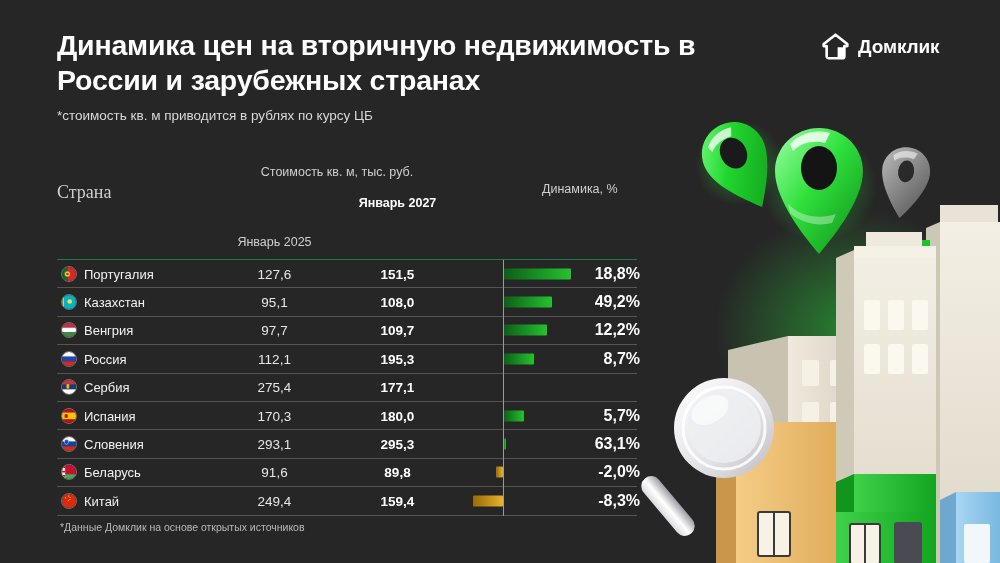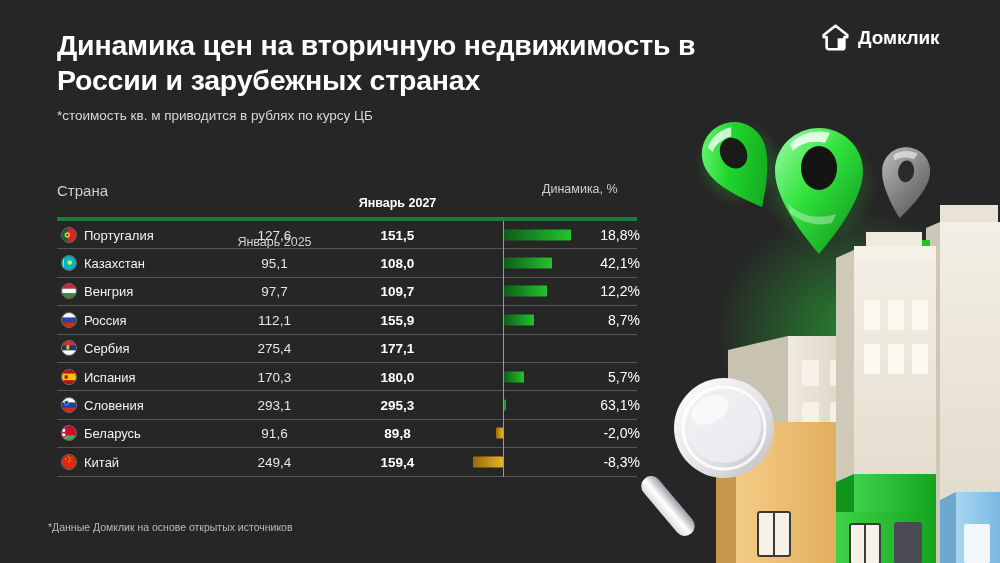--- a/index.html
+++ b/index.html
@@ -17,38 +17,38 @@
     position:absolute; left:57px; top:28px; width:740px;
     font-size:28.5px; font-weight:700; line-height:1.22;
     color:#ffffff; letter-spacing:-0.2px;
   }
   .subtitle {
     position:absolute; left:57px; top:108px;
     font-size:13.5px; color:#d8d8d8; font-weight:400;
   }
 
   
-  .logo { position:absolute; left:822px; top:24px; display:flex; align-items:center; gap:9px; }
+  .logo { position:absolute; left:822px; top:33px; display:flex; align-items:center; gap:9px; }
   .logo-mark { width:27px; height:27px; display:block; }
   .logo-text { font-size:19px; font-weight:700; color:#fff; letter-spacing:-0.1px; }
 
   
   .table { position:absolute; left:57px; top:165px; width:580px; }
 
   .hdr { position:relative; height:52px; }
-  .hdr-country { position:absolute; left:0; top:17px; font-size:15px; color:#cfcfcf; }
+  .hdr-country { position:absolute; left:0; top:17px; font-size:18px; color:#cfcfcf;font-family:Liberation Serif, serif; }
   .hdr-cost    { position:absolute; left:130px; width:300px; top:0px; text-align:center;
                  font-size:12.5px; color:#cfcfcf; }
   .hdr-y1      { position:absolute; left:160px; width:115px; top:31px; text-align:center;
                  font-size:12.5px; color:#cfcfcf;margin-top:39px; }
   .hdr-y2      { position:absolute; left:283px; width:115px; top:31px; text-align:center;
                  font-size:12.5px; color:#ffffff; font-weight:700; }
   .hdr-dyn     { position:absolute; left:445px; top:17px; font-size:12.5px; color:#cfcfcf;margin-left:40px; }
 
-  .rows { position:relative; border-top:4px solid #15803d; }
+  .rows { position:relative; border-top:1px solid #15803d;margin-top:42px; }
   .row {
     position:relative; height:28.4px;
     border-bottom:1px solid #555555;
   }
   .row:last-child { border-bottom:none; }
 
   .flag {
     position:absolute; left:4px; top:50%; transform:translateY(-50%);
     width:16px; height:16px; border-radius:50%;
     overflow:hidden; border:1px solid rgba(255,255,255,.35);
@@ -65,29 +65,29 @@
   
   .barcell { position:absolute; left:428px; top:0; width:152px; height:100%; }
   .bar {
     position:absolute; top:50%; transform:translateY(-50%);
     height:11px; border-radius:1px;
   }
   .bar.pos { background:linear-gradient(90deg,#0d5c17 0%, #24c32e 100%); }
   .bar.neg { background:linear-gradient(90deg,#9a6a07 0%, #e8b22a 100%); }
 
   .pct { position:absolute; right:-3px; top:50%; transform:translateY(-50%);
-         font-size:14px; font-weight:400; color:#ffffff; }
+         font-size:16px; font-weight:700; color:#ffffff; }
 
   .zeroaxis {
     position:absolute; left:446px; width:1px; background:#9a9a9a;
   }
 
   
   .footnote {
-    position:absolute; left:48px; top:521px;
+    position:absolute; left:60px; top:521px;
     font-size:10.5px; color:#b9b9b9;
   }
 
   
   .art { position:absolute; right:0; top:0; width:360px; height:563px;
          pointer-events:none; overflow:hidden; }
 </style>
 </head>
 <body>
 
@@ -242,20 +242,21 @@
     <svg class="logo-mark" viewBox="0 0 32 32">
       <path d="M16 2 L30 13 L30 15.5 L26.5 15.5 L26.5 27.5 A2.5 2.5 0 0 1 24 30 L8 30 A2.5 2.5 0 0 1 5.5 27.5 L5.5 15.5 L2 15.5 L2 13 Z" fill="none" stroke="#ffffff" stroke-width="3.1" stroke-linejoin="round"></path>
       <path d="M18.5 17 L26 17 L26 28 A2 2 0 0 1 24 30 L18.5 30 Z" fill="#ffffff"></path>
     </svg>
     <span class="logo-text">Домклик</span>
   </div>
 
   <div class="table">
     <div class="hdr">
       <div class="hdr-country">Страна</div>
+      <div class="hdr-cost">Стоимость кв. м, тыс. руб.</div>
       <div class="hdr-y1">Январь 2025</div>
       <div class="hdr-y2">Январь 2027</div>
       <div class="hdr-dyn">Динамика, %</div>
     </div>
     <div class="rows" id="rows">
         <div class="row">
           <span class="flag">
             <svg viewBox="0 0 16 16">
               <rect width="6.2" height="16" fill="#0b6b2e"></rect>
               <rect x="6.2" width="9.8" height="16" fill="#d9252a"></rect>
@@ -277,21 +278,21 @@
               <rect width="16" height="16" fill="#00b6c4"></rect>
               <circle cx="8.8" cy="7.4" r="2.6" fill="#ffd94a"></circle>
               <rect x="1" y="2" width="1.1" height="12" fill="#ffd94a"></rect>
             </svg>
           </span>
           <span class="cname">Казахстан</span>
           <span class="v1">95,1</span>
           <span class="v2">108,0</span>
           <span class="barcell">
             <span class="bar pos" style="left:18px;width:49.232px;"></span>
-            <span class="pct">42,1%</span>
+            <span class="pct">49,2%</span>
           </span>
         </div>
         <div class="row">
           <span class="flag">
             <svg viewBox="0 0 16 16">
               <rect width="16" height="5.33" fill="#cd2a3e"></rect>
               <rect y="5.33" width="16" height="5.34" fill="#ffffff"></rect>
               <rect y="10.67" width="16" height="5.33" fill="#3d8a3f"></rect>
             </svg>
           </span>
@@ -306,21 +307,21 @@
         <div class="row">
           <span class="flag">
             <svg viewBox="0 0 16 16">
               <rect width="16" height="5.33" fill="#ffffff"></rect>
               <rect y="5.33" width="16" height="5.34" fill="#1a47b8"></rect>
               <rect y="10.67" width="16" height="5.33" fill="#d52b1e"></rect>
             </svg>
           </span>
           <span class="cname">Россия</span>
           <span class="v1">112,1</span>
-          <span class="v2">155,9</span>
+          <span class="v2">195,3</span>
           <span class="barcell">
             <span class="bar pos" style="left:18px;width:31.494px;"></span>
             <span class="pct">8,7%</span>
           </span>
         </div>
         <div class="row">
           <span class="flag">
             <svg viewBox="0 0 16 16">
               <rect width="16" height="5.33" fill="#c6363c"></rect>
               <rect y="5.33" width="16" height="5.34" fill="#0c4076"></rect>

